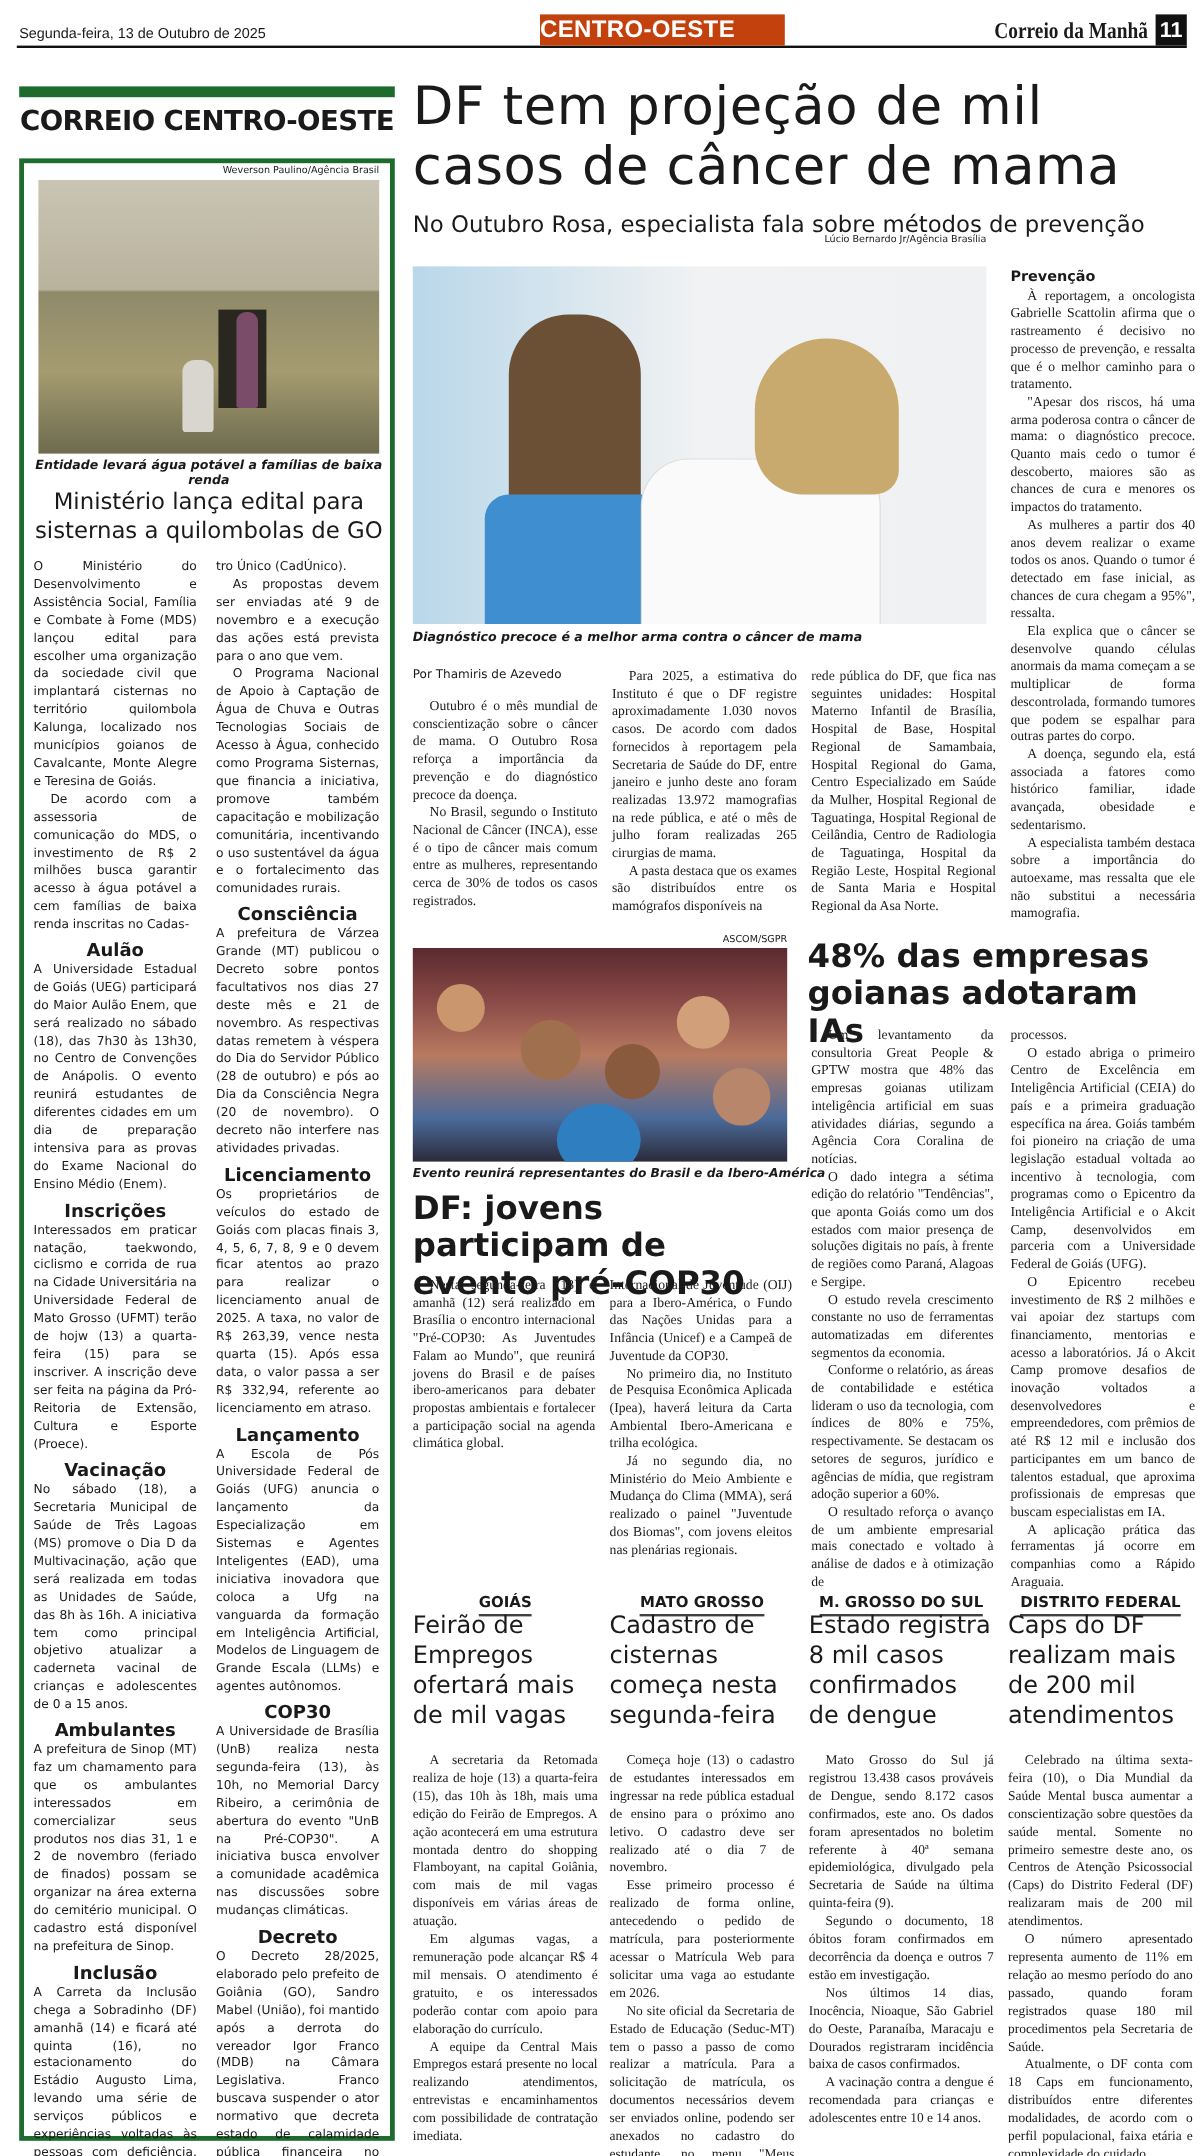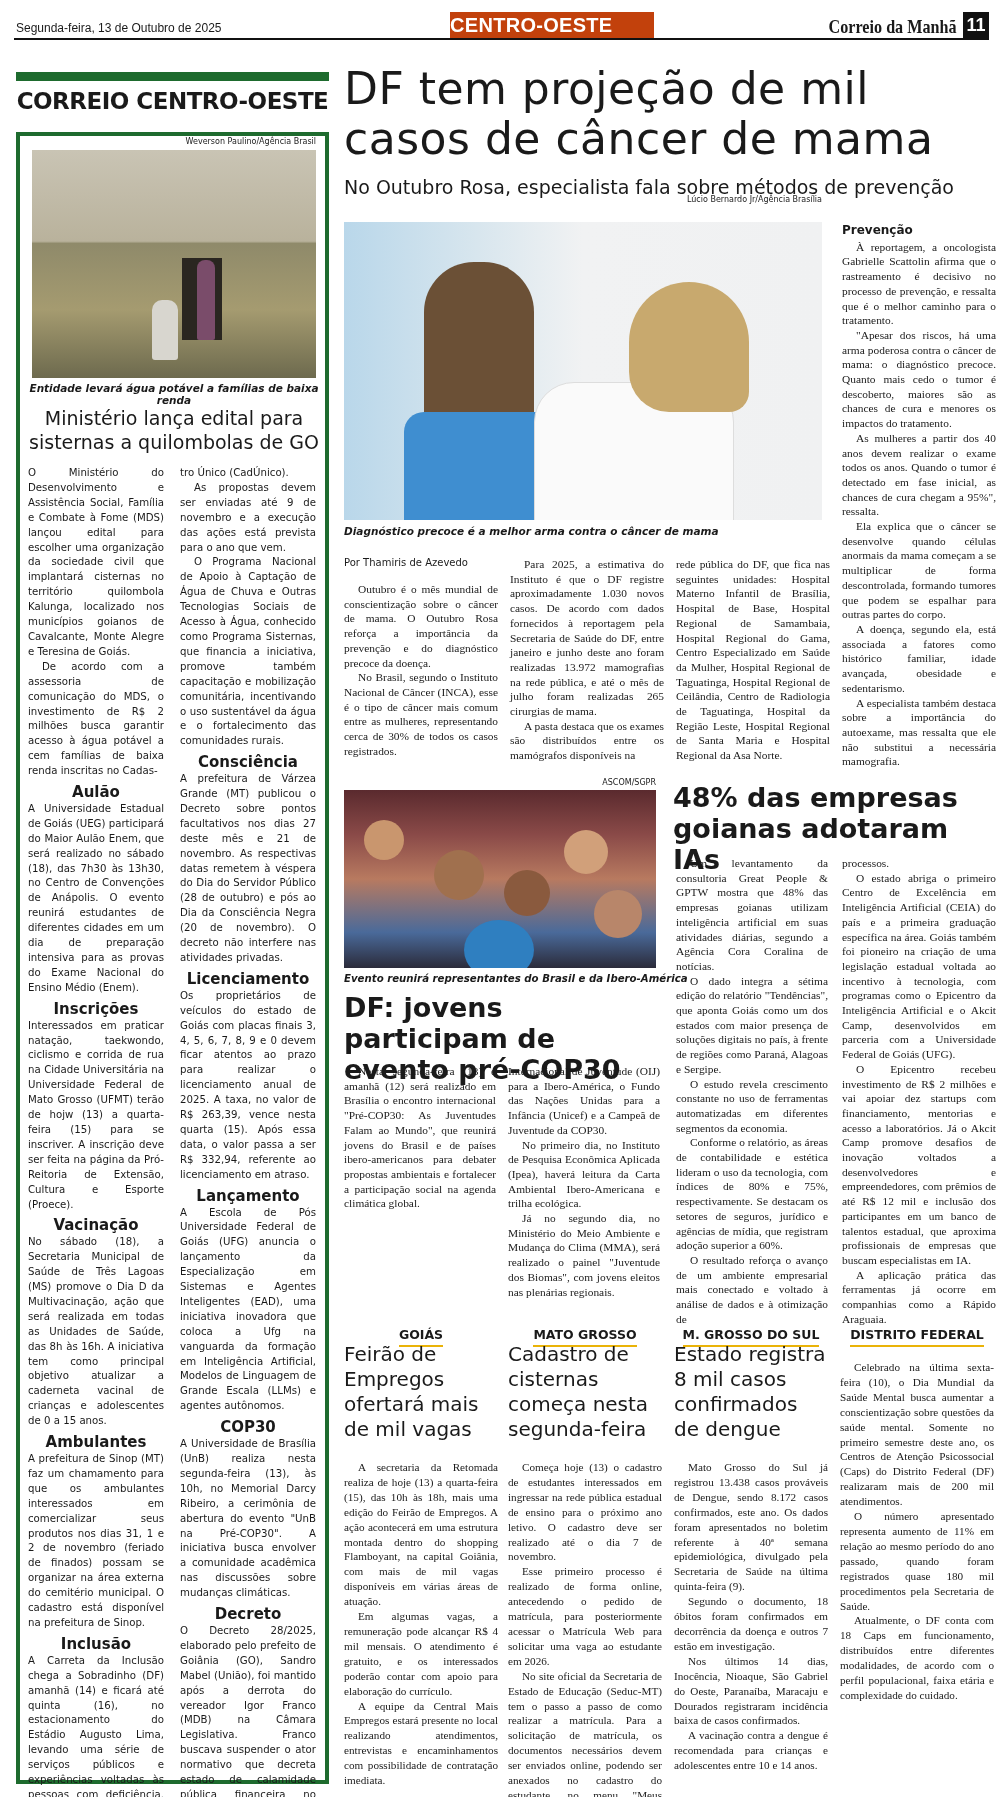--- a/index.html
+++ b/index.html
@@ -54,21 +54,21 @@
   .cop-photo .dot { position: absolute; border-radius: 50%; }
   .cop-caption { position: absolute; left: 344px; top: 973px; font-size: 10.2px; font-style: italic; font-weight: bold; }
   .cop-head { position: absolute; left: 344px; top: 992px; width: 320px; font-size: 27px; line-height: 31px; }
 
   
   .ia-head { position: absolute; left: 673px; top: 782px; width: 325px; font-size: 27px; line-height: 31px; }
 
   
   .reg { position: absolute; top: 1327px; width: 154px; }
   .reg-label { font-family: "DejaVu Sans", sans-serif; font-weight: bold; font-size: 12.5px; text-align: center; }
-  .reg-label span { border-bottom: 2px solid #eab308; padding-bottom: 3px; }
+  .reg-label span { border-bottom: 2px solid #404040; padding-bottom: 3px; }
   .reg-head { font-size: 20px; line-height: 25px; margin-top: 0; }
   .reg-body { margin-top: 18px; font-family: "Liberation Serif", serif; font-size: 11.2px; line-height: 14.9px; text-align: justify; }
   .reg-body p { text-indent: 14px; }
 </style>
 </head>
 <body>
 
 <div class="topbar">
   <span class="date lsans">Segunda-feira, 13 de Outubro de 2025</span>
   <div class="section-tag lsans">CENTRO-OESTE</div>
@@ -232,18 +232,19 @@
   <div class="reg-head sans">Estado registra 8 mil casos confirmados de dengue</div>
   <div class="reg-body">
     <p>Mato Grosso do Sul já registrou 13.438 casos prováveis de Dengue, sendo 8.172 casos confirmados, este ano. Os dados foram apresentados no boletim referente à 40ª semana epidemiológica, divulgado pela Secretaria de Saúde na última quinta-feira (9).</p>
     <p>Segundo o documento, 18 óbitos foram confirmados em decorrência da doença e outros 7 estão em investigação.</p>
     <p>Nos últimos 14 dias, Inocência, Nioaque, São Gabriel do Oeste, Paranaíba, Maracaju e Dourados registraram incidência baixa de casos confirmados.</p>
     <p>A vacinação contra a dengue é recomendada para crianças e adolescentes entre 10 e 14 anos.</p>
   </div>
 </div>
 <div class="reg" style="left:840px;">
   <div class="reg-label"><span>DISTRITO FEDERAL</span></div>
+  <div class="reg-head sans">Caps do DF realizam mais de 200 mil atendimentos</div>
   <div class="reg-body">
     <p>Celebrado na última sexta-feira (10), o Dia Mundial da Saúde Mental busca aumentar a conscientização sobre questões da saúde mental. Somente no primeiro semestre deste ano, os Centros de Atenção Psicossocial (Caps) do Distrito Federal (DF) realizaram mais de 200 mil atendimentos.</p>
     <p>O número apresentado representa aumento de 11% em relação ao mesmo período do ano passado, quando foram registrados quase 180 mil procedimentos pela Secretaria de Saúde.</p>
     <p>Atualmente, o DF conta com 18 Caps em funcionamento, distribuídos entre diferentes modalidades, de acordo com o perfil populacional, faixa etária e complexidade do cuidado.</p>
   </div>
 </div>
 
 </body></html>

